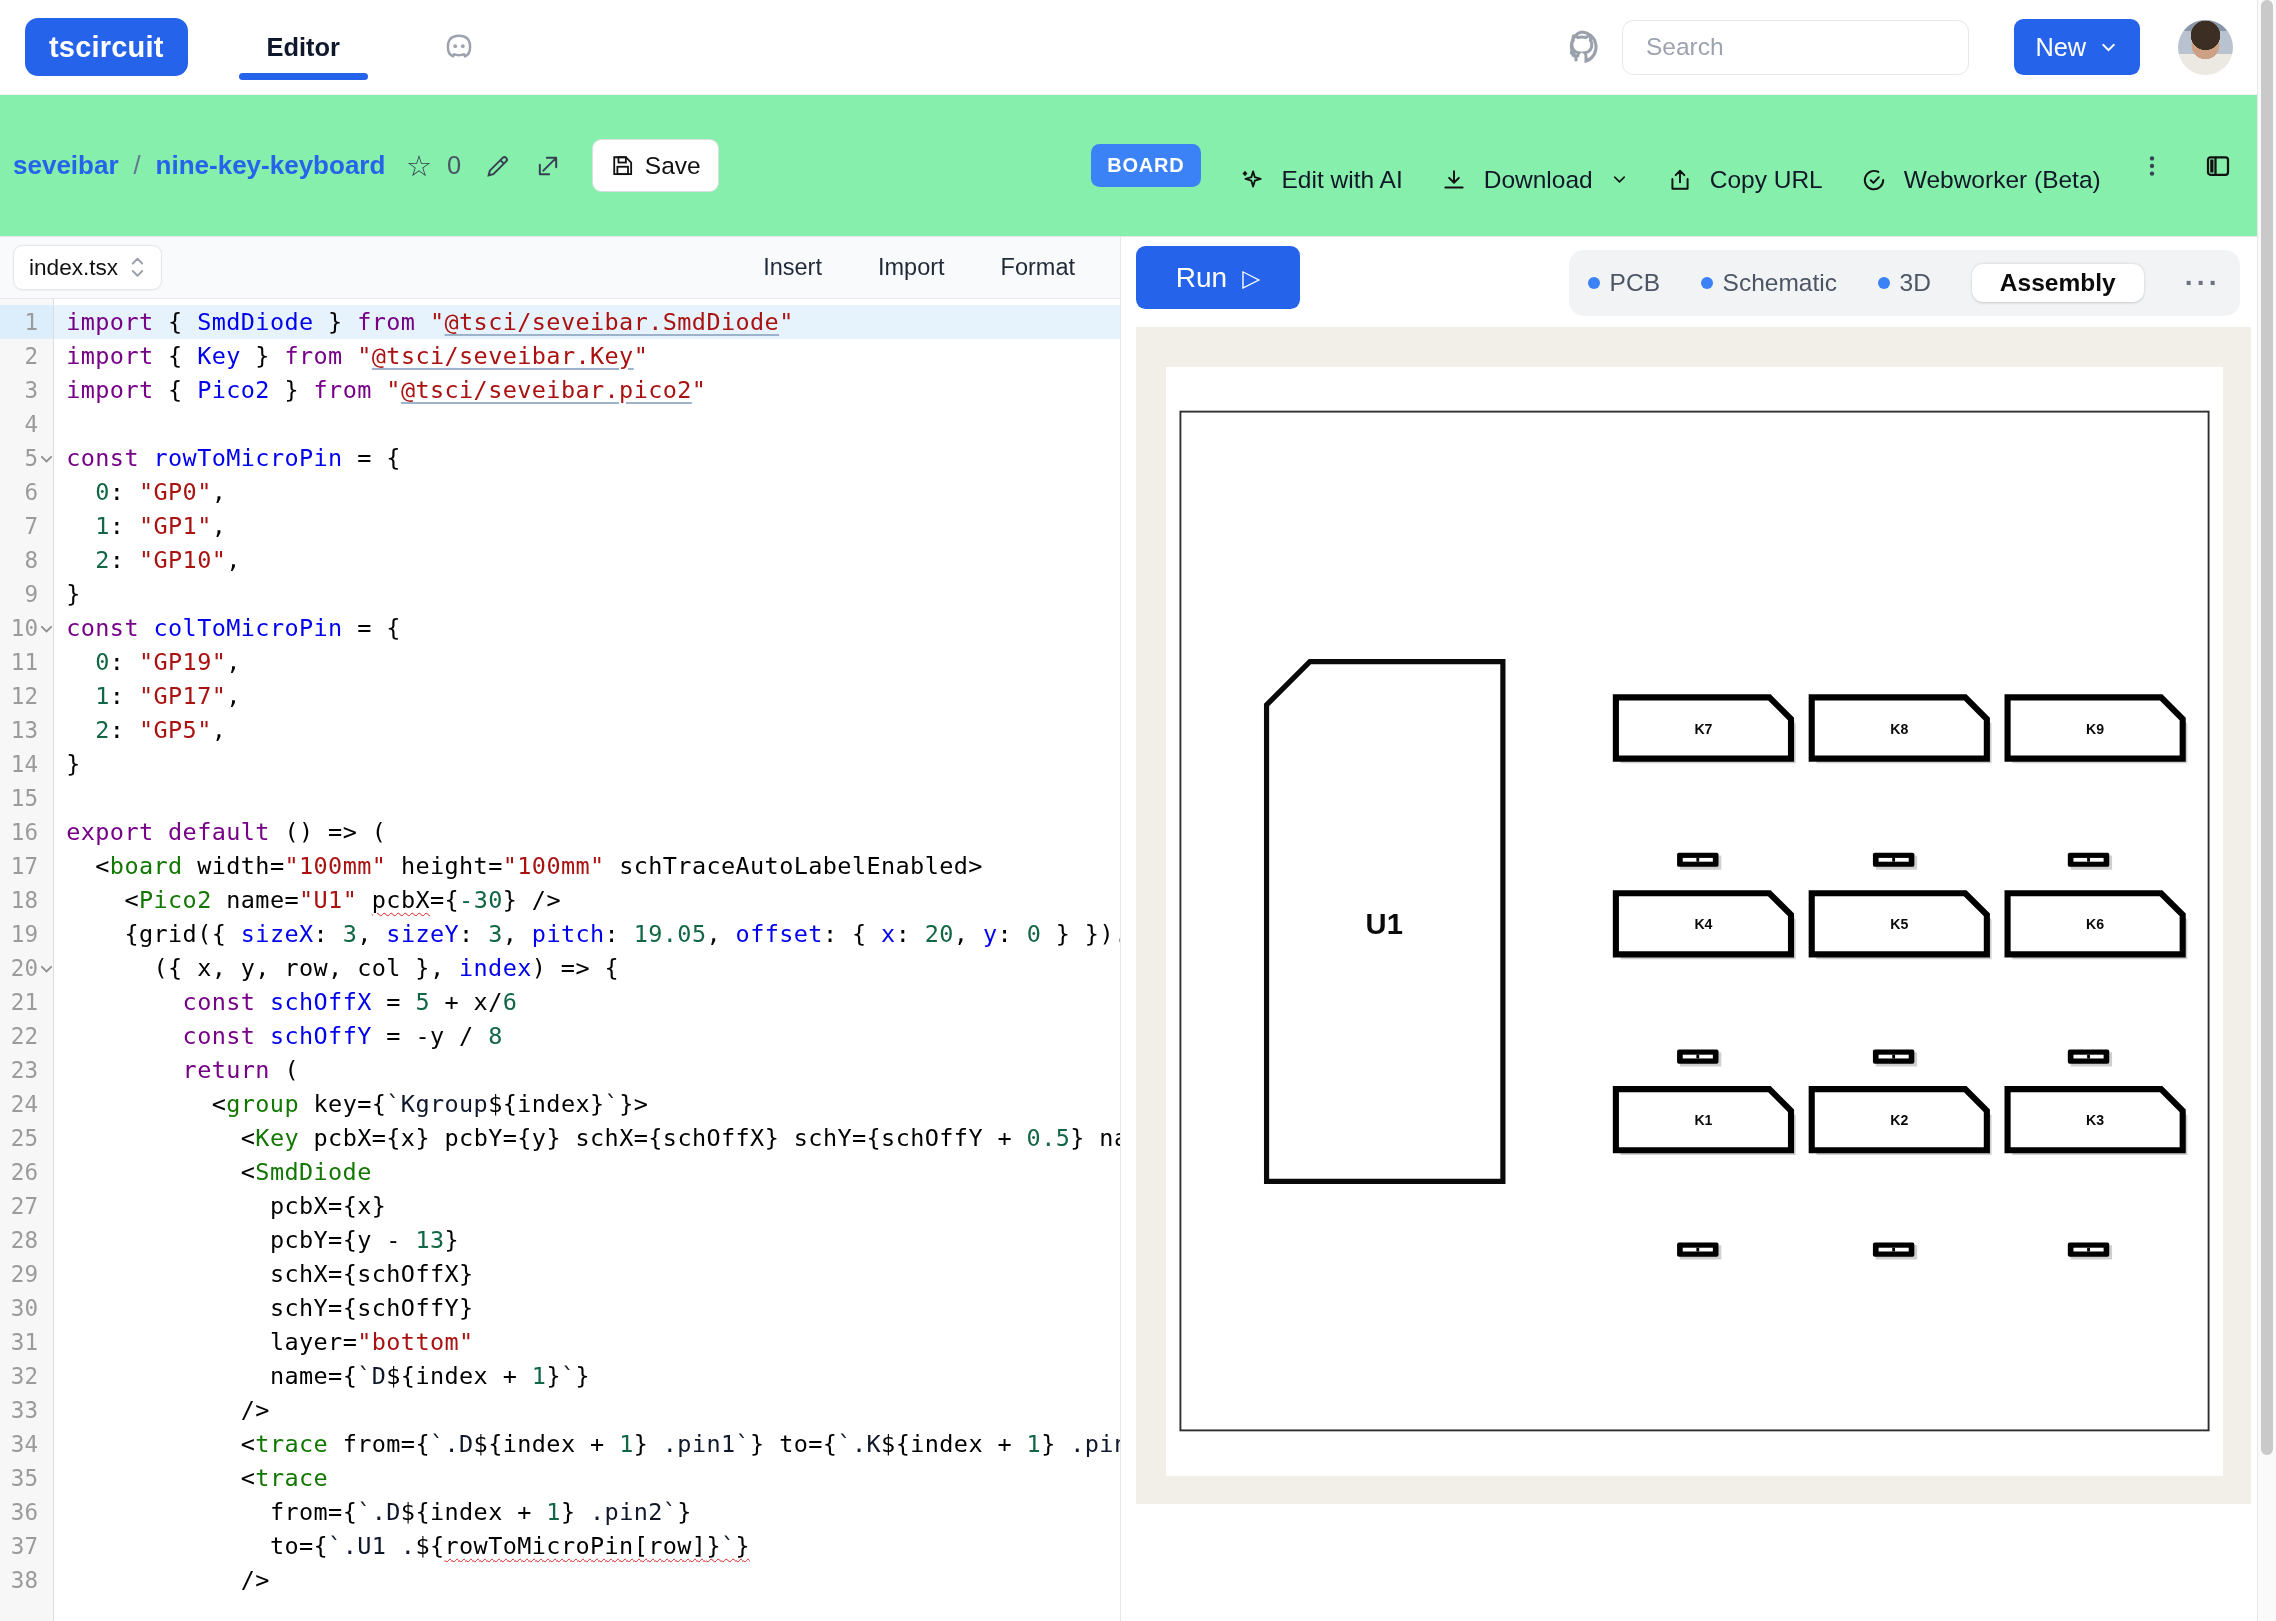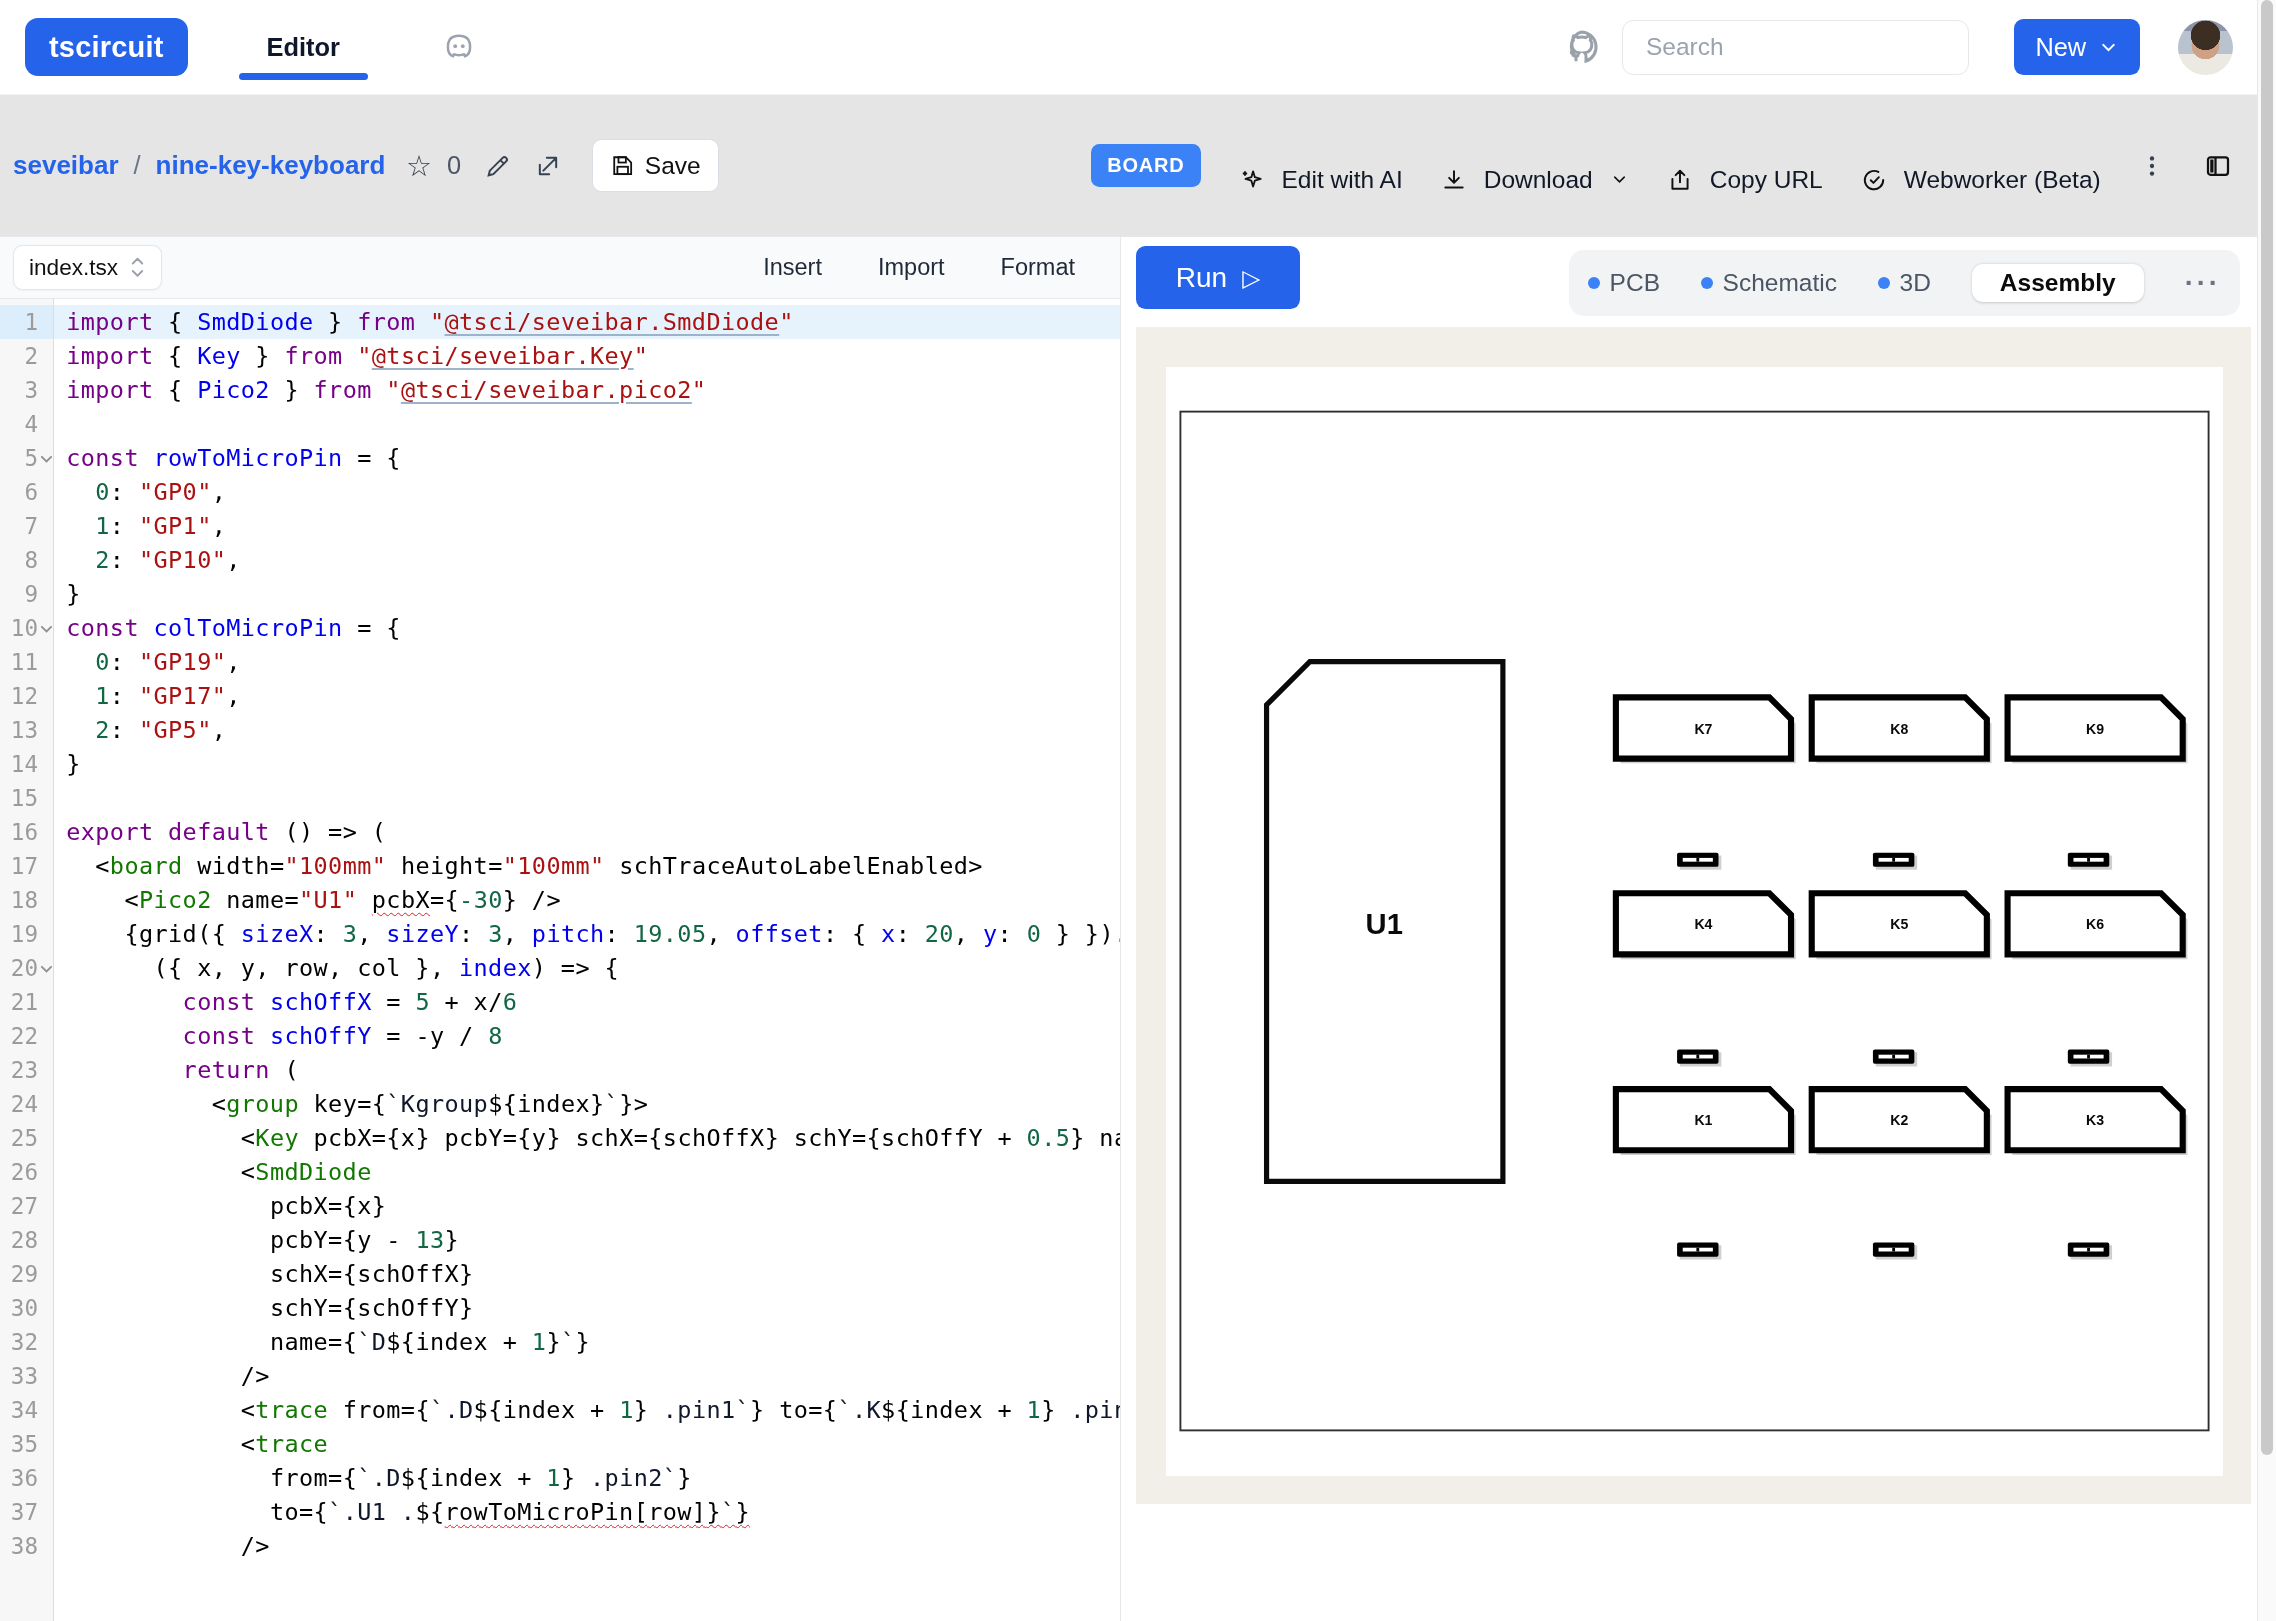--- a/index.html
+++ b/index.html
@@ -28,21 +28,21 @@
     height:56px; padding:0 21px; font-size:25.4px; font-weight:500; display:flex; align-items:center; gap:11.3px; }
   .avatar { width:55px; height:55px; border-radius:50%; margin-left:38px;
     background:
       radial-gradient(circle at 50% 28%, #3c2e22 0 30%, transparent 31%),
       radial-gradient(circle at 50% 46%, #cfa184 0 34%, transparent 35%),
       linear-gradient(180deg, #8a96a8 0 20%, #b9c2cf 20% 62%, #ece9e2 62%);
   }
 
   
   .crumbbar { position:absolute; top:95px; left:0; right:19px; height:142px;
-    display:flex; align-items:center; padding:0 13px; border-bottom:0.9px solid #e5e7eb; background:#e5e5e5; }
+    display:flex; align-items:center; padding:0 13px; border-bottom:0.9px solid #e5e7eb; background:#86efac; }
   .crumb-left { display:flex; align-items:center; gap:15px; }
   .crumb-owner { color:#2563eb; font-size:26px; font-weight:600; }
   .crumb-sep { color:#64748b; font-size:25.4px; }
   .crumb-project { color:#2563eb; font-size:26px; font-weight:700; }
   .star-glyph { font-size:29px; color:#374151; margin-left:5.6px; }
   .star-count { font-size:25.4px; color:#4b5563; }
   .crumb-ic { color:#374151; margin-left:7.5px; }
   .btn-save { margin-left:15px; display:flex; align-items:center; gap:9.4px; background:#fff;
     border:1.9px solid #d9dee4; border-radius:9.4px; height:53px; padding:0 17px;
     font-size:24.5px; font-weight:500; color:#111; }
@@ -282,20 +282,21 @@
         <div class="row"><div class="g">21</div><div class="c"><span class="tk-p">        </span><span class="tk-k">const</span><span class="tk-p"> </span><span class="tk-d">schOffX</span><span class="tk-p"> = </span><span class="tk-n">5</span><span class="tk-p"> + </span><span class="tk-v">x</span><span class="tk-p">/</span><span class="tk-n">6</span></div></div>
         <div class="row"><div class="g">22</div><div class="c"><span class="tk-p">        </span><span class="tk-k">const</span><span class="tk-p"> </span><span class="tk-d">schOffY</span><span class="tk-p"> = -</span><span class="tk-v">y</span><span class="tk-p"> / </span><span class="tk-n">8</span></div></div>
         <div class="row"><div class="g">23</div><div class="c"><span class="tk-p">        </span><span class="tk-k">return</span><span class="tk-p"> (</span></div></div>
         <div class="row"><div class="g">24</div><div class="c"><span class="tk-p">          &lt;</span><span class="tk-t">group</span><span class="tk-p"> </span><span class="tk-v">key</span><span class="tk-p">={</span><span class="tk-o">`Kgroup</span><span class="tk-p">${</span><span class="tk-v">index</span><span class="tk-p">}</span><span class="tk-o">`</span><span class="tk-p">}&gt;</span></div></div>
         <div class="row"><div class="g">25</div><div class="c"><span class="tk-p">            &lt;</span><span class="tk-t">Key</span><span class="tk-p"> </span><span class="tk-v">pcbX</span><span class="tk-p">={</span><span class="tk-v">x</span><span class="tk-p">} </span><span class="tk-v">pcbY</span><span class="tk-p">={</span><span class="tk-v">y</span><span class="tk-p">} </span><span class="tk-v">schX</span><span class="tk-p">={</span><span class="tk-v">schOffX</span><span class="tk-p">} </span><span class="tk-v">schY</span><span class="tk-p">={</span><span class="tk-v">schOffY</span><span class="tk-p"> + </span><span class="tk-n">0.5</span><span class="tk-p">} </span><span class="tk-v">name</span></div></div>
         <div class="row"><div class="g">26</div><div class="c"><span class="tk-p">            &lt;</span><span class="tk-t">SmdDiode</span></div></div>
         <div class="row"><div class="g">27</div><div class="c"><span class="tk-p">              </span><span class="tk-v">pcbX</span><span class="tk-p">={</span><span class="tk-v">x</span><span class="tk-p">}</span></div></div>
         <div class="row"><div class="g">28</div><div class="c"><span class="tk-p">              </span><span class="tk-v">pcbY</span><span class="tk-p">={</span><span class="tk-v">y</span><span class="tk-p"> - </span><span class="tk-n">13</span><span class="tk-p">}</span></div></div>
         <div class="row"><div class="g">29</div><div class="c"><span class="tk-p">              </span><span class="tk-v">schX</span><span class="tk-p">={</span><span class="tk-v">schOffX</span><span class="tk-p">}</span></div></div>
         <div class="row"><div class="g">30</div><div class="c"><span class="tk-p">              </span><span class="tk-v">schY</span><span class="tk-p">={</span><span class="tk-v">schOffY</span><span class="tk-p">}</span></div></div>
+        <div class="row"><div class="g">31</div><div class="c"><span class="tk-p">              </span><span class="tk-v">layer</span><span class="tk-p">=</span><span class="tk-s">"bottom"</span></div></div>
         <div class="row"><div class="g">32</div><div class="c"><span class="tk-p">              </span><span class="tk-v">name</span><span class="tk-p">={</span><span class="tk-o">`D</span><span class="tk-p">${</span><span class="tk-v">index</span><span class="tk-p"> + </span><span class="tk-n">1</span><span class="tk-p">}</span><span class="tk-o">`</span><span class="tk-p">}</span></div></div>
         <div class="row"><div class="g">33</div><div class="c"><span class="tk-p">            /&gt;</span></div></div>
         <div class="row"><div class="g">34</div><div class="c"><span class="tk-p">            &lt;</span><span class="tk-t">trace</span><span class="tk-p"> </span><span class="tk-v">from</span><span class="tk-p">={</span><span class="tk-o">`.D</span><span class="tk-p">${</span><span class="tk-v">index</span><span class="tk-p"> + </span><span class="tk-n">1</span><span class="tk-p">}</span><span class="tk-o"> .pin1`</span><span class="tk-p">} </span><span class="tk-v">to</span><span class="tk-p">={</span><span class="tk-o">`.K</span><span class="tk-p">${</span><span class="tk-v">index</span><span class="tk-p"> + </span><span class="tk-n">1</span><span class="tk-p">}</span><span class="tk-o"> .pin1`</span></div></div>
         <div class="row"><div class="g">35</div><div class="c"><span class="tk-p">            &lt;</span><span class="tk-t">trace</span></div></div>
         <div class="row"><div class="g">36</div><div class="c"><span class="tk-p">              </span><span class="tk-v">from</span><span class="tk-p">={</span><span class="tk-o">`.D</span><span class="tk-p">${</span><span class="tk-v">index</span><span class="tk-p"> + </span><span class="tk-n">1</span><span class="tk-p">}</span><span class="tk-o"> .pin2`</span><span class="tk-p">}</span></div></div>
         <div class="row"><div class="g">37</div><div class="c"><span class="tk-p">              </span><span class="tk-v">to</span><span class="tk-p">={</span><span class="tk-o">`.U1 .</span><span class="tk-p">${</span><span class="tk-v sq">rowToMicroPin[row]</span><span class="tk-p sq">}</span><span class="tk-o sq">`</span><span class="tk-p sq">}</span></div></div>
         <div class="row"><div class="g">38</div><div class="c"><span class="tk-p">            /&gt;</span></div></div>
       </div>
   </div>
 </div>

